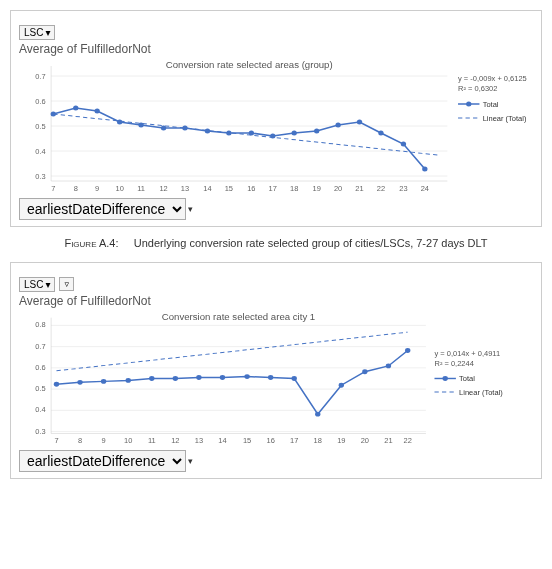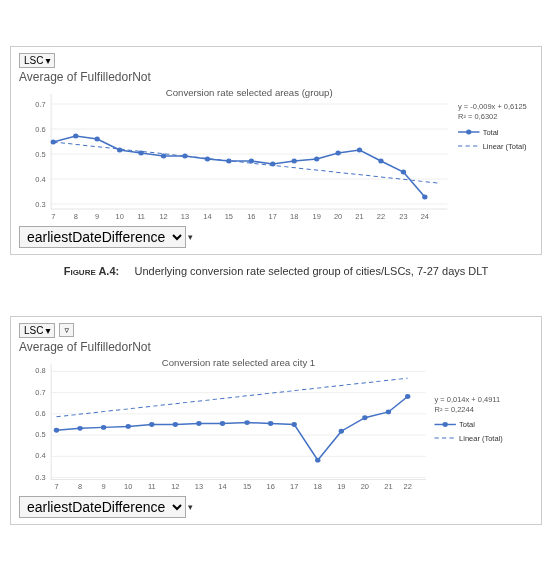--- a/index.html
+++ b/index.html
@@ -8,25 +8,24 @@
       font-family: Arial, sans-serif;
       font-size: 11px;
       color: #333;
       width: 552px;
       min-height: 569px;
       padding: 10px;
     }
 
     .chart-container {
       border: 1px solid #ccc;
-      padding: 6px 8px 6px 8px;
+      padding: 14px 8px 6px 8px;
       margin-bottom: 8px;
       background: #fff;
       position: relative;
-      margin-top: 36px;
     }
 
     .top-bar {
       display: flex;
       align-items: center;
       gap: 4px;
       margin-bottom: 2px;
     }
 
     .lsc-btn {
@@ -74,21 +73,21 @@
 
     .figure-caption {
       text-align: center;
       font-size: 11px;
       margin: 6px 0 10px 0;
       line-height: 1.5;
     }
 
     .figure-caption .fig-label {
       font-variant: small-caps;
-      font-weight: bold;
+      font-weight: normal;
     }
 
     svg text {
       font-family: Arial, sans-serif;
     }
   </style>
 </head>
 <body>
 
 <div class="chart-container">

